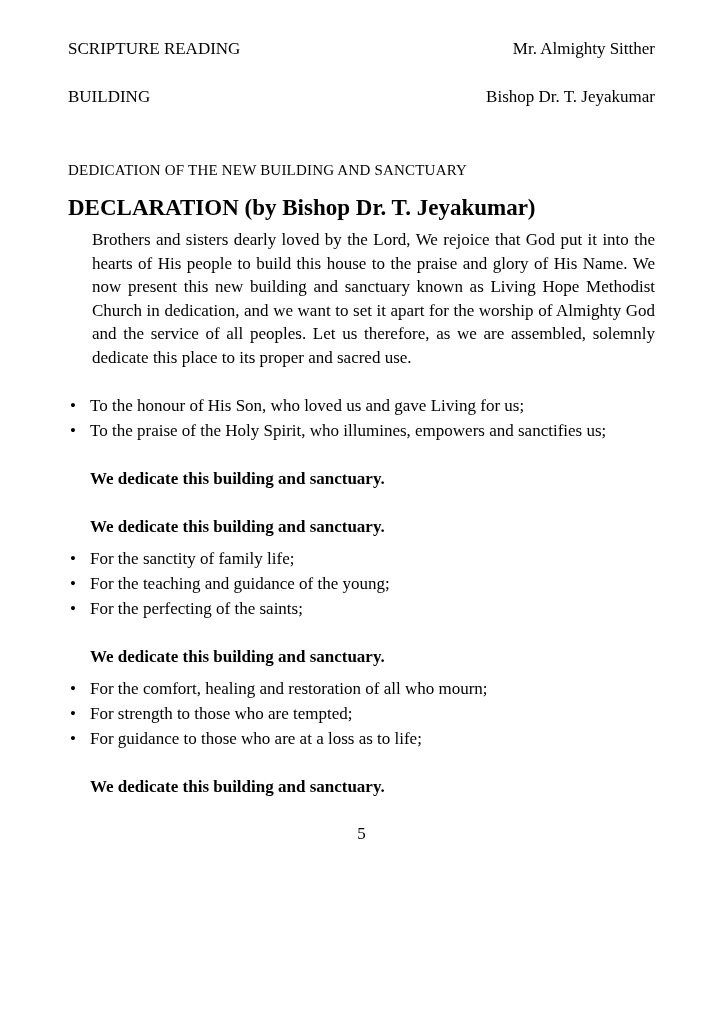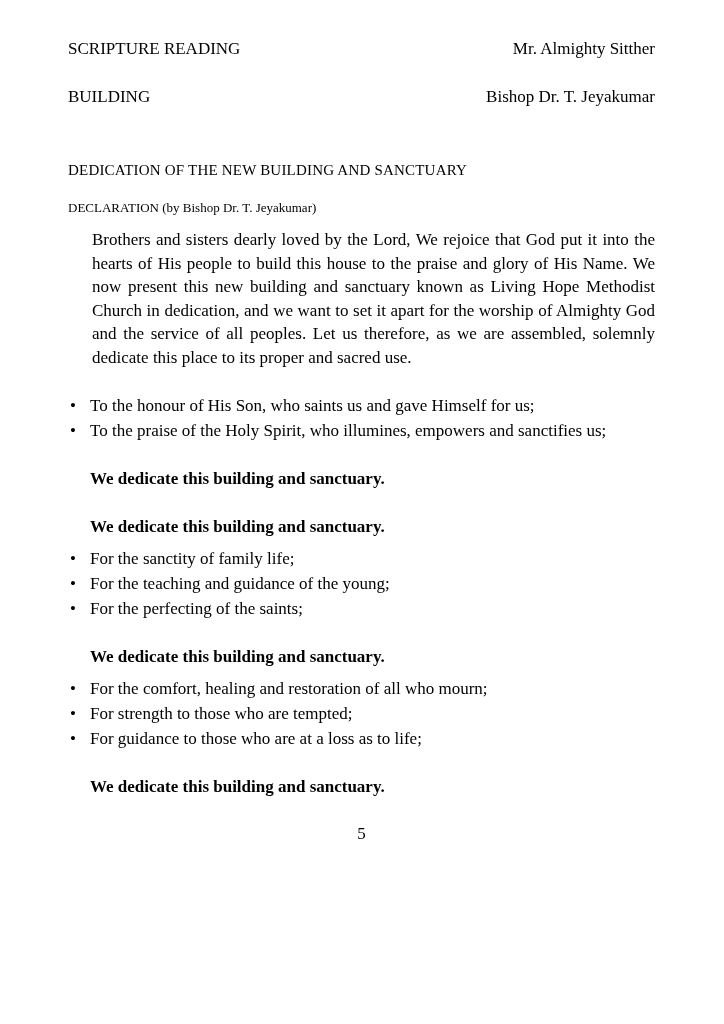--- a/index.html
+++ b/index.html
@@ -33,22 +33,22 @@
   
   .title {
     margin: 50px 0 0 0;
     font-size: 15px;
     font-weight: normal;
     line-height: 24px;
     letter-spacing: 0.2px;
   }
   .subtitle {
     margin: 14px 0 1px 0;
-    font-size: 13px;
-    font-weight: normal;
+    font-size: 23px;
+    font-weight: bold;
     line-height: 24px;
   }
 
   
   .declaration {
     margin: 8px 0 0 24px;
     text-align: justify;
     line-height: 23.5px;
   }
 
@@ -102,21 +102,21 @@
       <span class="prog-person">Bishop Dr. T. Jeyakumar</span>
     </div>
   </div>
 
   <h1 class="title">DEDICATION OF THE NEW BUILDING AND SANCTUARY</h1>
   <h2 class="subtitle">DECLARATION (by Bishop Dr. T. Jeyakumar)</h2>
 
   <p class="declaration">Brothers and sisters dearly loved by the Lord, We rejoice that God put it into the hearts of His people to build this house to the praise and glory of His Name. We now present this new building and sanctuary known as Living Hope Methodist Church in dedication, and we want to set it apart for the worship of Almighty God and the service of all peoples. Let us therefore, as we are assembled, solemnly dedicate this place to its proper and sacred use.</p>
 
   <ul class="bullets first">
-    <li>To the honour of His Son, who saints us and gave Himself for us;</li>
+    <li>To the honour of His Son, who loved us and gave Living for us;</li>
     <li>To the praise of the Holy Spirit, who illumines, empowers and sanctifies us;</li>
   </ul>
   <p class="response">We dedicate this building and sanctuary.</p>
 
   <p class="response">We dedicate this building and sanctuary.</p>
 
   <ul class="bullets">
     <li>For the sanctity of family life;</li>
     <li>For the teaching and guidance of the young;</li>
     <li>For the perfecting of the saints;</li>

